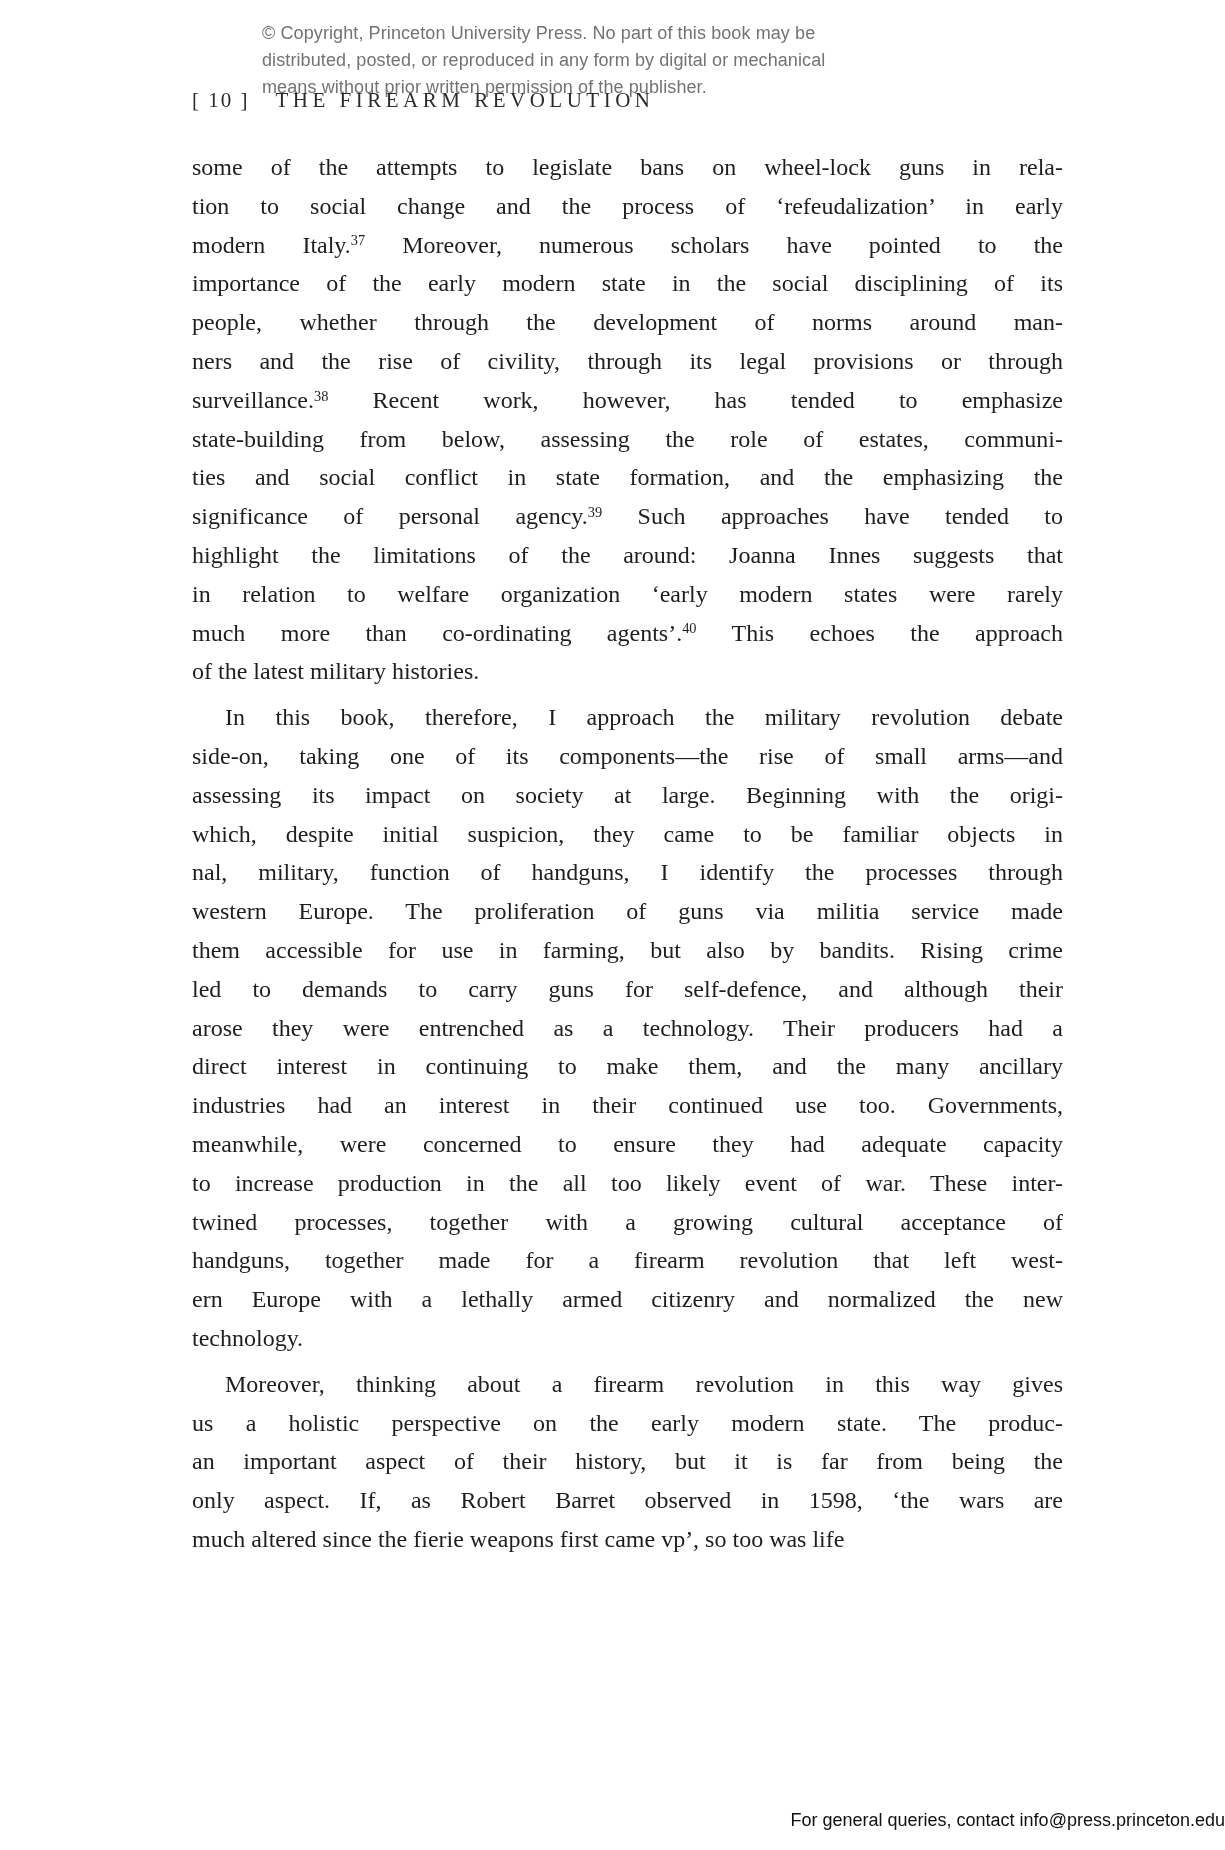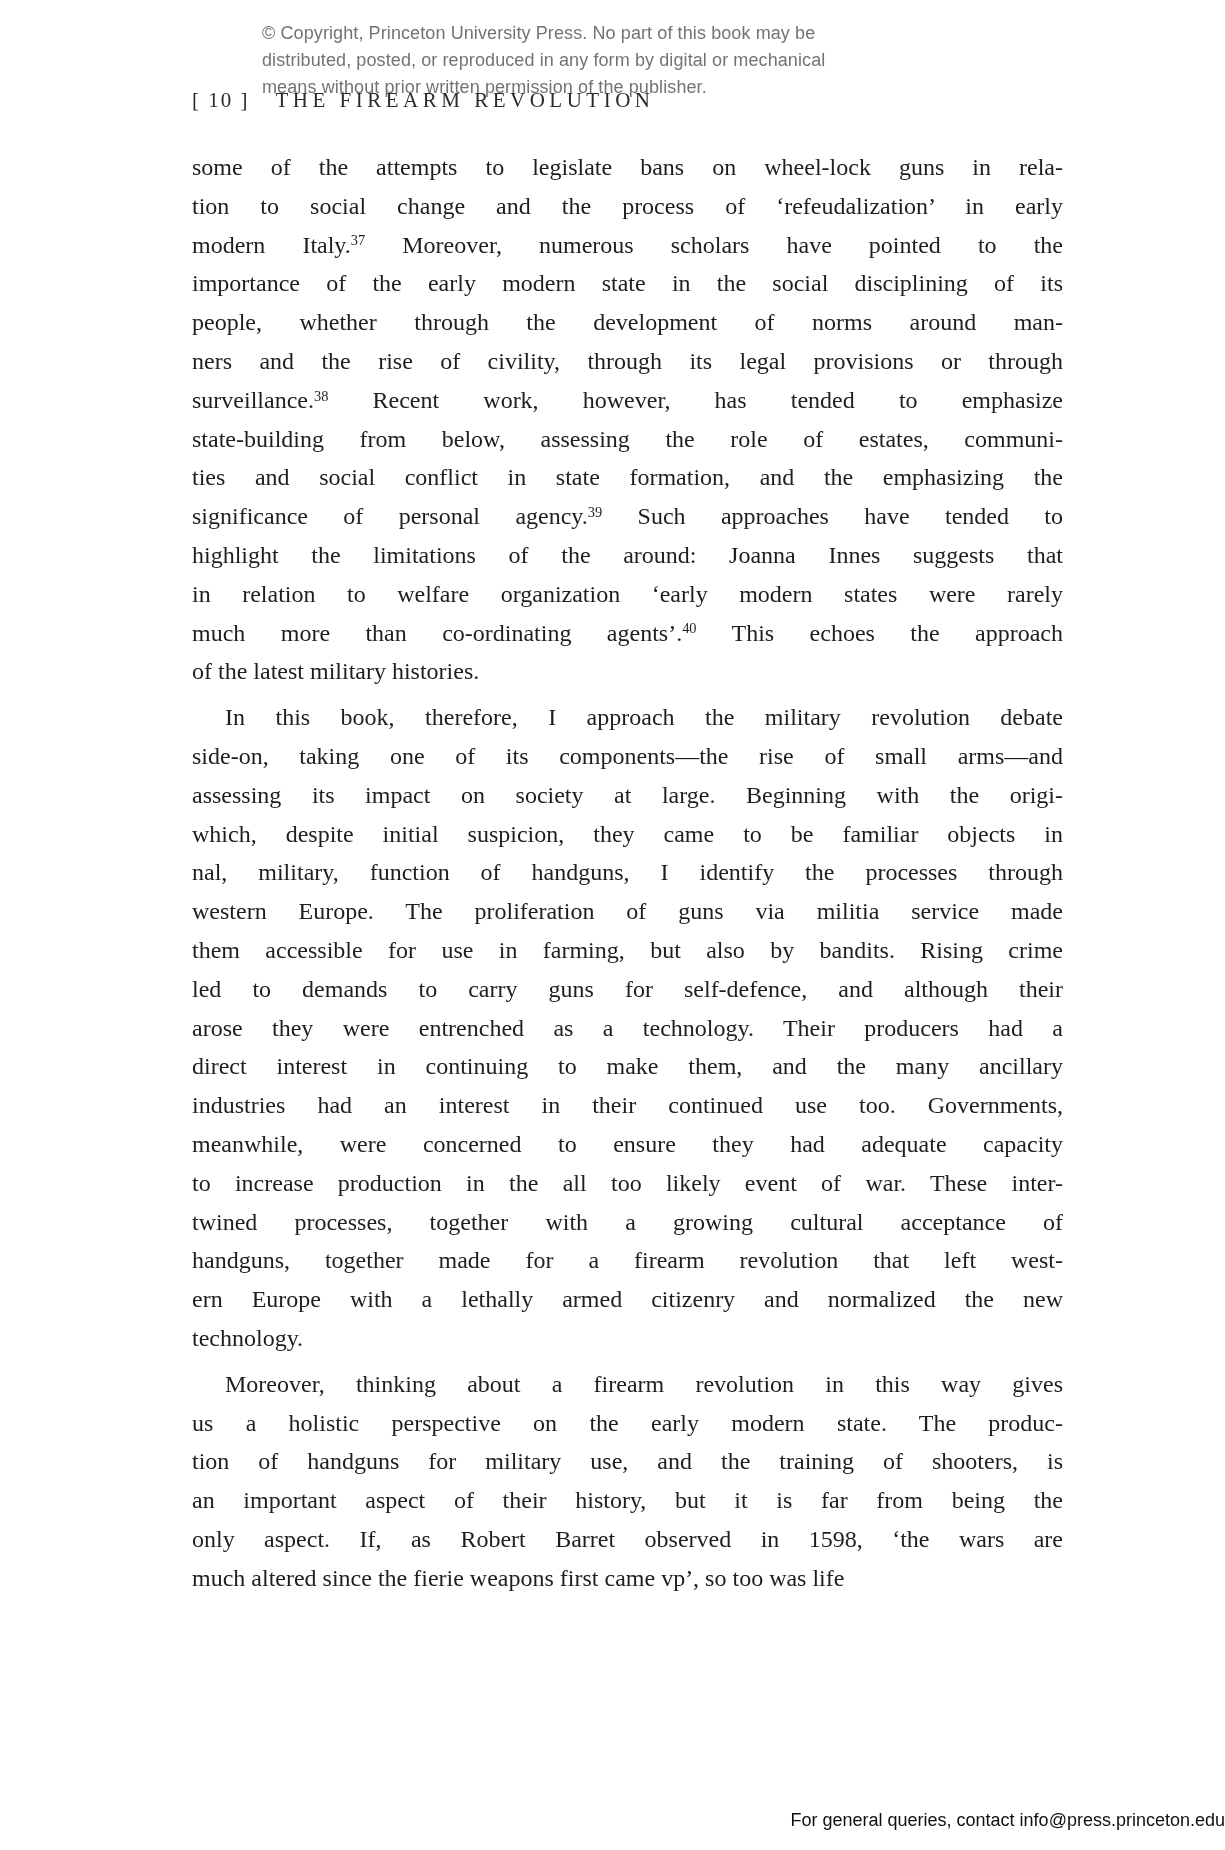--- a/index.html
+++ b/index.html
@@ -120,19 +120,18 @@
     <div class="line">direct interest in continuing to make them, and the many ancillary</div>
     <div class="line">industries had an interest in their continued use too. Governments,</div>
     <div class="line">meanwhile, were concerned to ensure they had adequate capacity</div>
     <div class="line">to increase production in the all too likely event of war. These inter-</div>
     <div class="line">twined processes, together with a growing cultural acceptance of</div>
     <div class="line">handguns, together made for a firearm revolution that left west-</div>
     <div class="line">ern Europe with a lethally armed citizenry and normalized the new</div>
     <div class="line para-end">technology.</div>
     <div class="line indent">Moreover, thinking about a firearm revolution in this way gives</div>
     <div class="line">us a holistic perspective on the early modern state. The produc-</div>
-    <div class="line">tion of handguns for military use, and the training of shooters, is</div>
     <div class="line">an important aspect of their history, but it is far from being the</div>
     <div class="line">only aspect. If, as Robert Barret observed in 1598, ‘the wars are</div>
     <div class="line para-end">much altered since the fierie weapons first came vp’, so too was life</div>
   </div>
 
 <div class="page-footer">For general queries, contact info@press.princeton.edu</div>
 
 </body></html>

